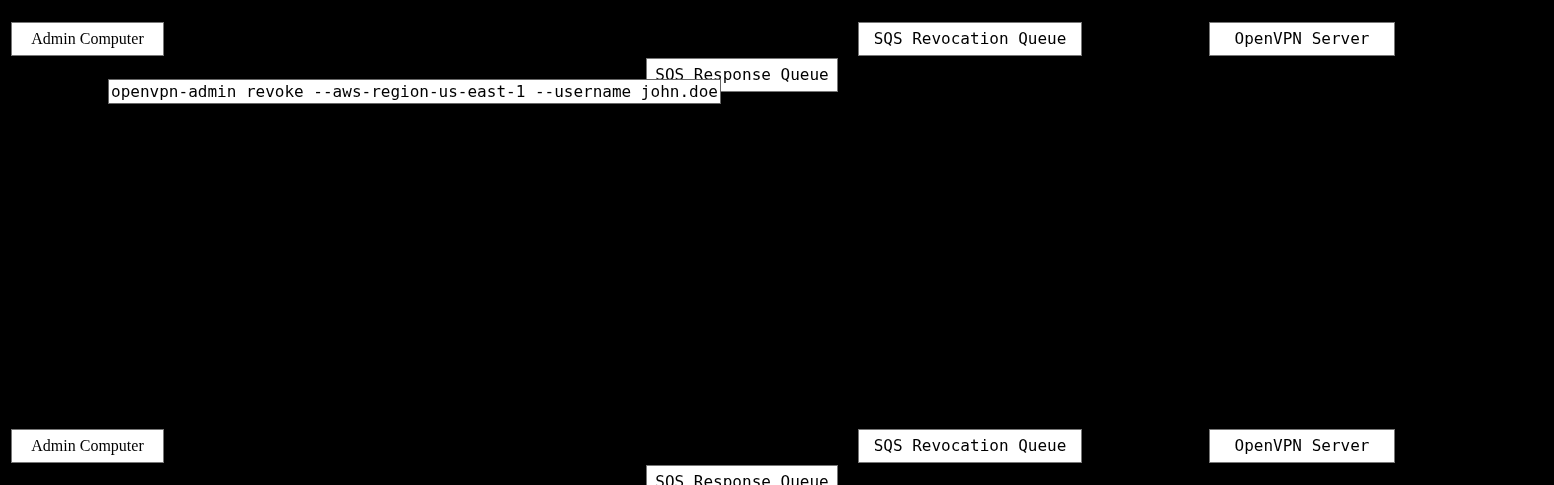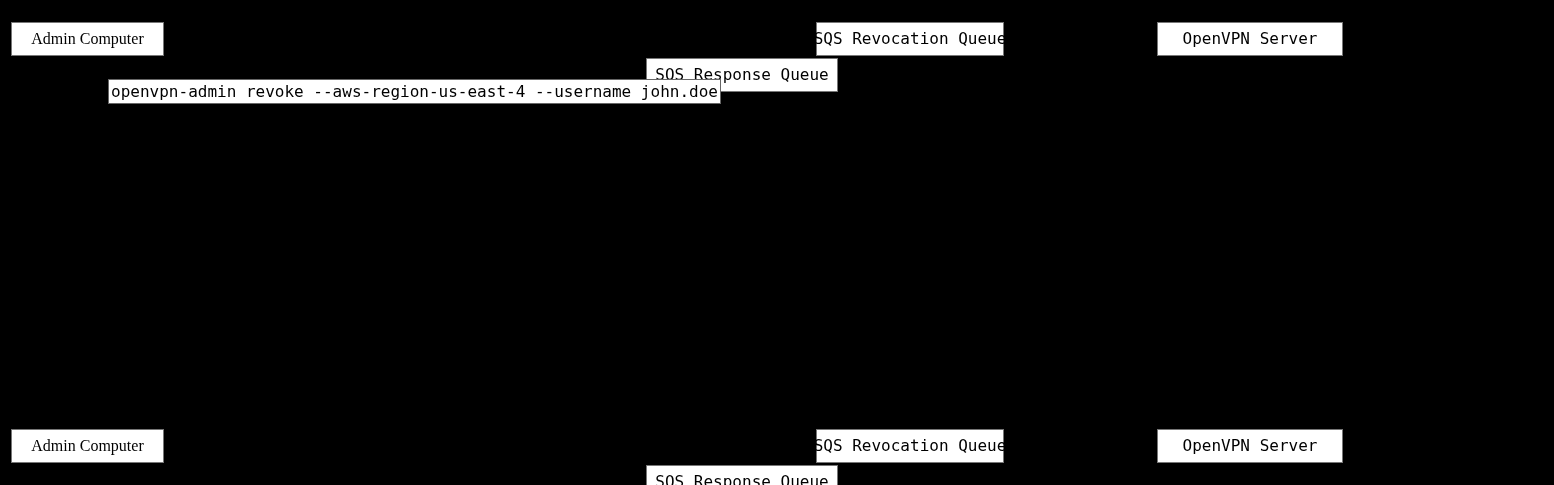--- a/index.html
+++ b/index.html
@@ -27,22 +27,22 @@
     text-align: center;
     white-space: nowrap;
     display: flex;
     align-items: center;
     justify-content: center;
   }
   .row-top    { top: 22px; }
   .row-bottom { top: 429px; }
   .col-admin  { left: 11px;   width: 153px; font-family: Liberation Serif, serif; }
   .col-resp   { left: 646px;  width: 192px; margin-top: 36px; }
-  .col-revoc  { left: 816px;  width: 188px; }
-  .col-ovpn   { left: 1157px; width: 186px; }
+  .col-revoc  { left: 858px;  width: 224px; }
+  .col-ovpn   { left: 1209px; width: 186px; }
   .message-label {
     position: absolute;
     left: 108px;
     top: 79px;
     width: 613px;
     height: 25px;
     background: #ffffff;
     border: 1px solid #666666;
     box-sizing: border-box;
     color: #000000;
@@ -60,21 +60,21 @@
 <div class="stage">
 
   <div class="actor-box row-top col-admin">Admin Computer</div>
 
   <div class="actor-box row-top col-resp">SQS Response Queue</div>
 
   <div class="actor-box row-top col-revoc">SQS Revocation Queue</div>
 
   <div class="actor-box row-top col-ovpn">OpenVPN Server</div>
 
-  <div class="message-label">openvpn-admin revoke --aws-region-us-east-4 --username john.doe</div>
+  <div class="message-label">openvpn-admin revoke --aws-region-us-east-1 --username john.doe</div>
 
   <div class="actor-box row-bottom col-admin">Admin Computer</div>
 
   <div class="actor-box row-bottom col-resp">SQS Response Queue</div>
 
   <div class="actor-box row-bottom col-revoc">SQS Revocation Queue</div>
 
   <div class="actor-box row-bottom col-ovpn">OpenVPN Server</div>
 
 </div>

